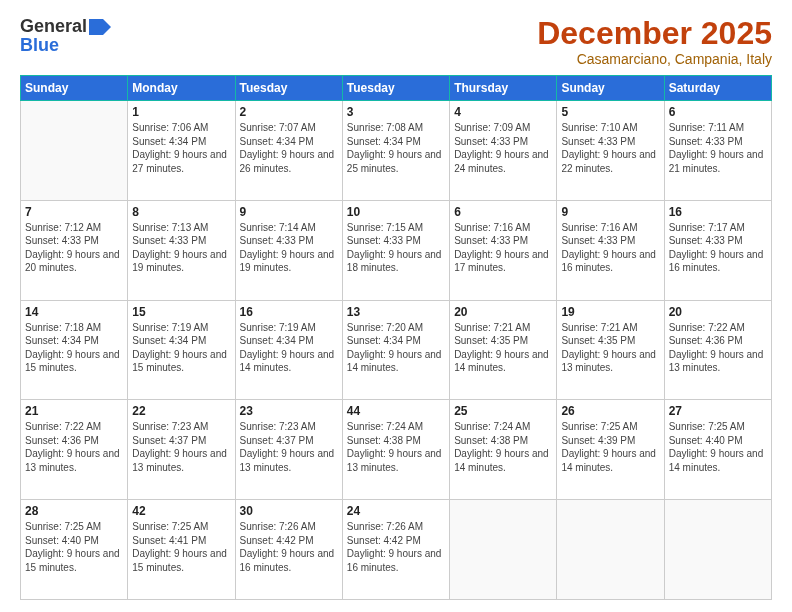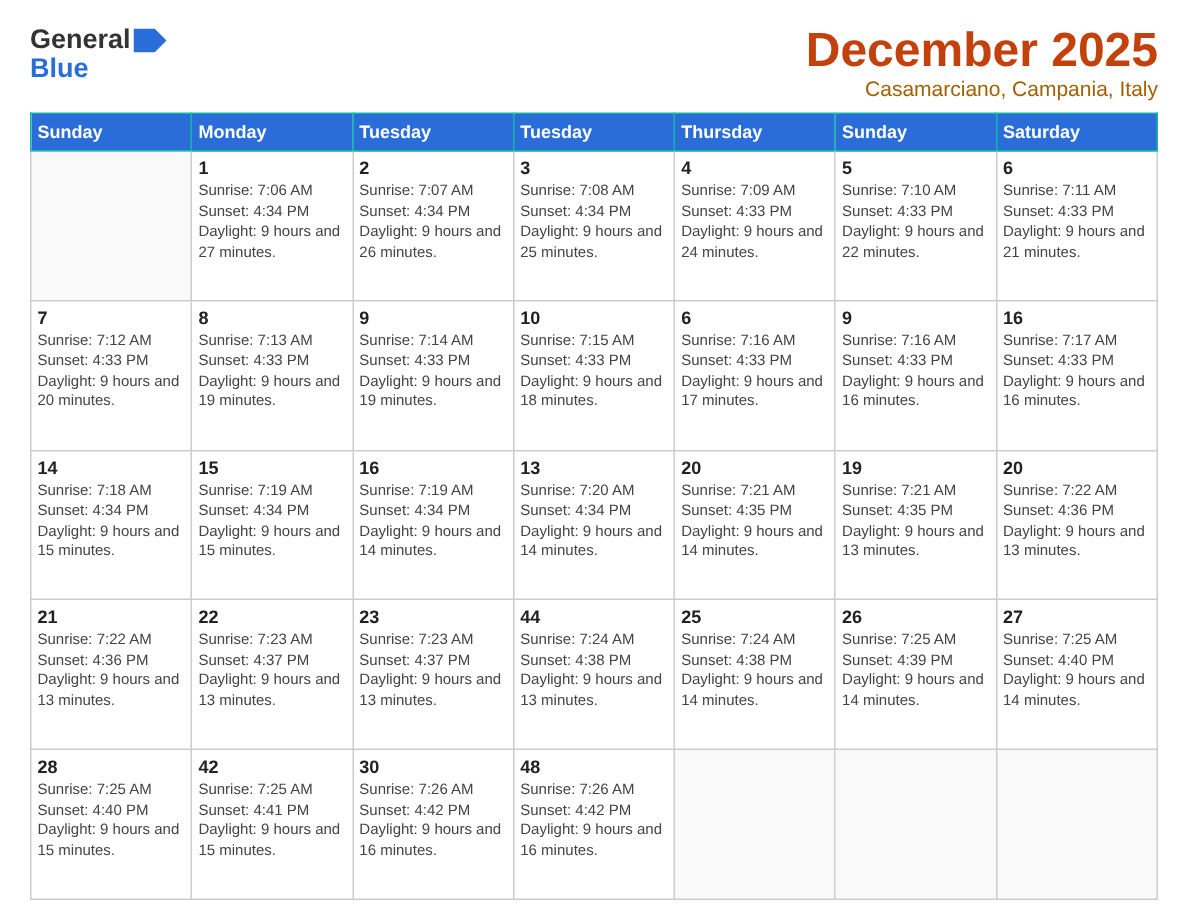--- a/index.html
+++ b/index.html
@@ -238,21 +238,21 @@
           </td>
           <td>
             <span class="day-num">42</span>
             <div class="day-info">Sunrise: 7:25 AM<br>Sunset: 4:41 PM<br>Daylight: 9 hours and 15 minutes.</div>
           </td>
           <td>
             <span class="day-num">30</span>
             <div class="day-info">Sunrise: 7:26 AM<br>Sunset: 4:42 PM<br>Daylight: 9 hours and 16 minutes.</div>
           </td>
           <td>
-            <span class="day-num">48</span>
+            <span class="day-num">24</span>
             <div class="day-info">Sunrise: 7:26 AM<br>Sunset: 4:42 PM<br>Daylight: 9 hours and 16 minutes.</div>
           </td>
           <td class="empty-cell"></td>
           <td class="empty-cell"></td>
           <td class="empty-cell"></td>
         </tr>
       </tbody>
   </table>
 </div>
 

